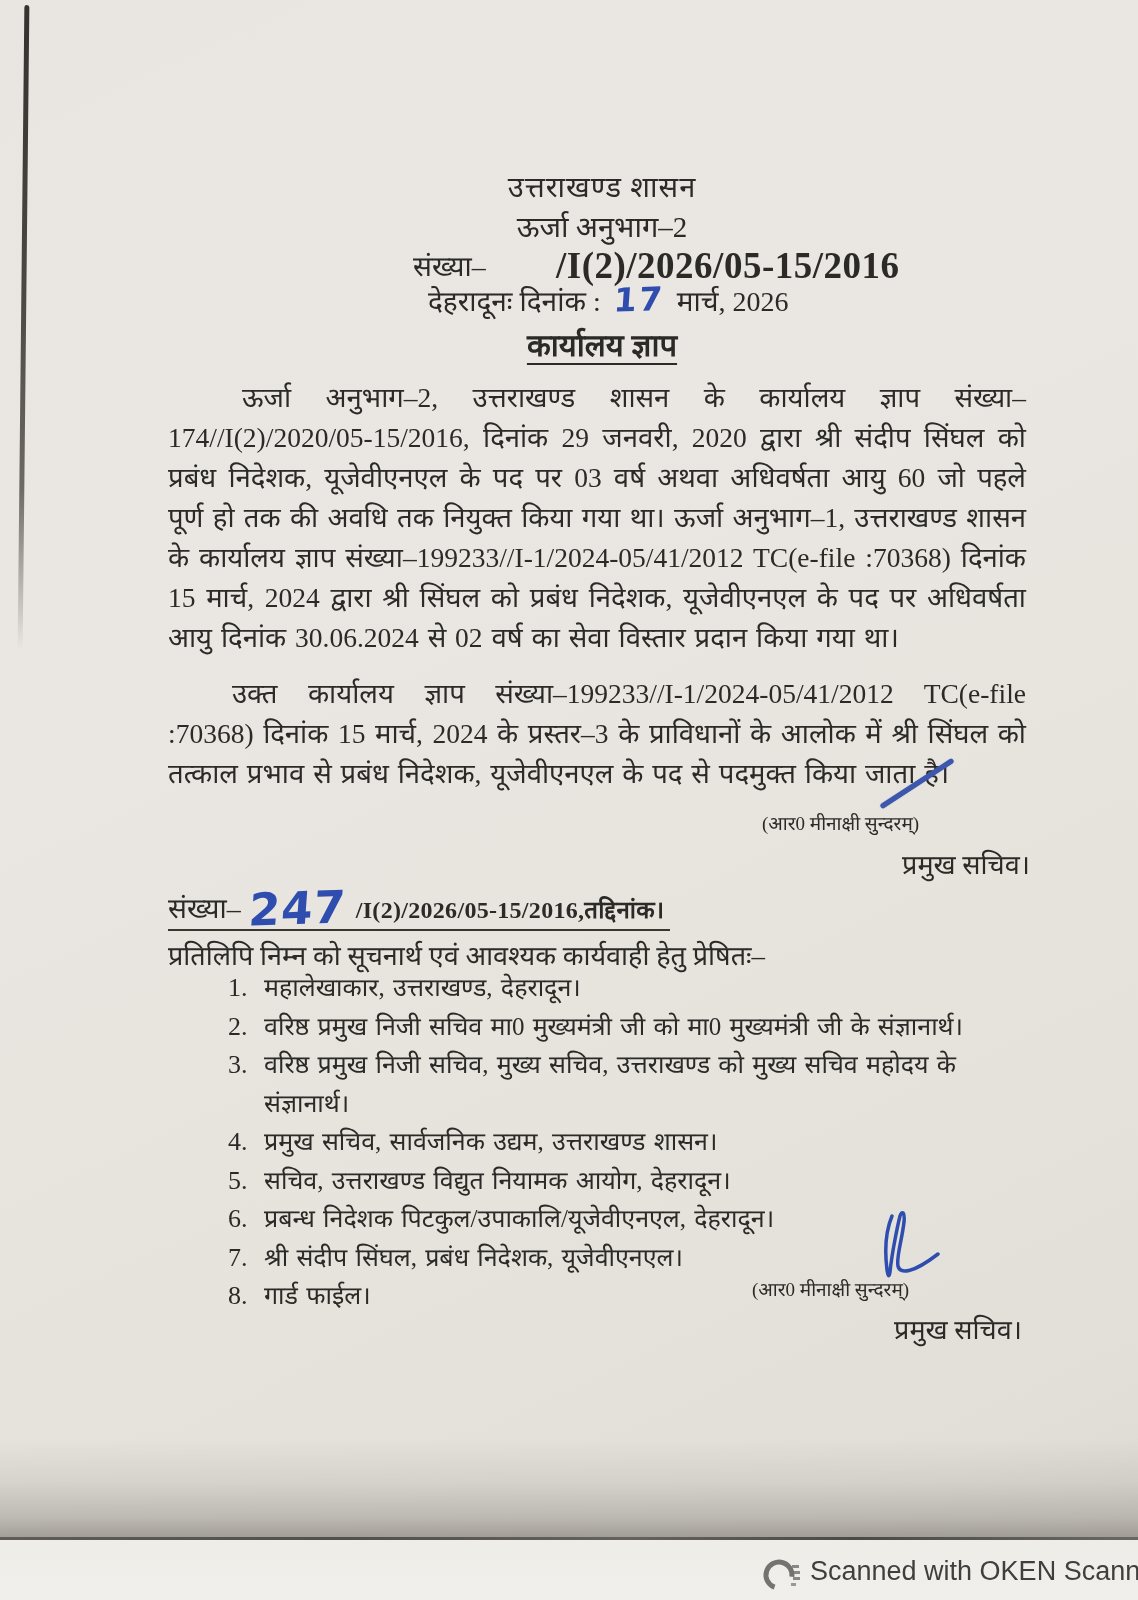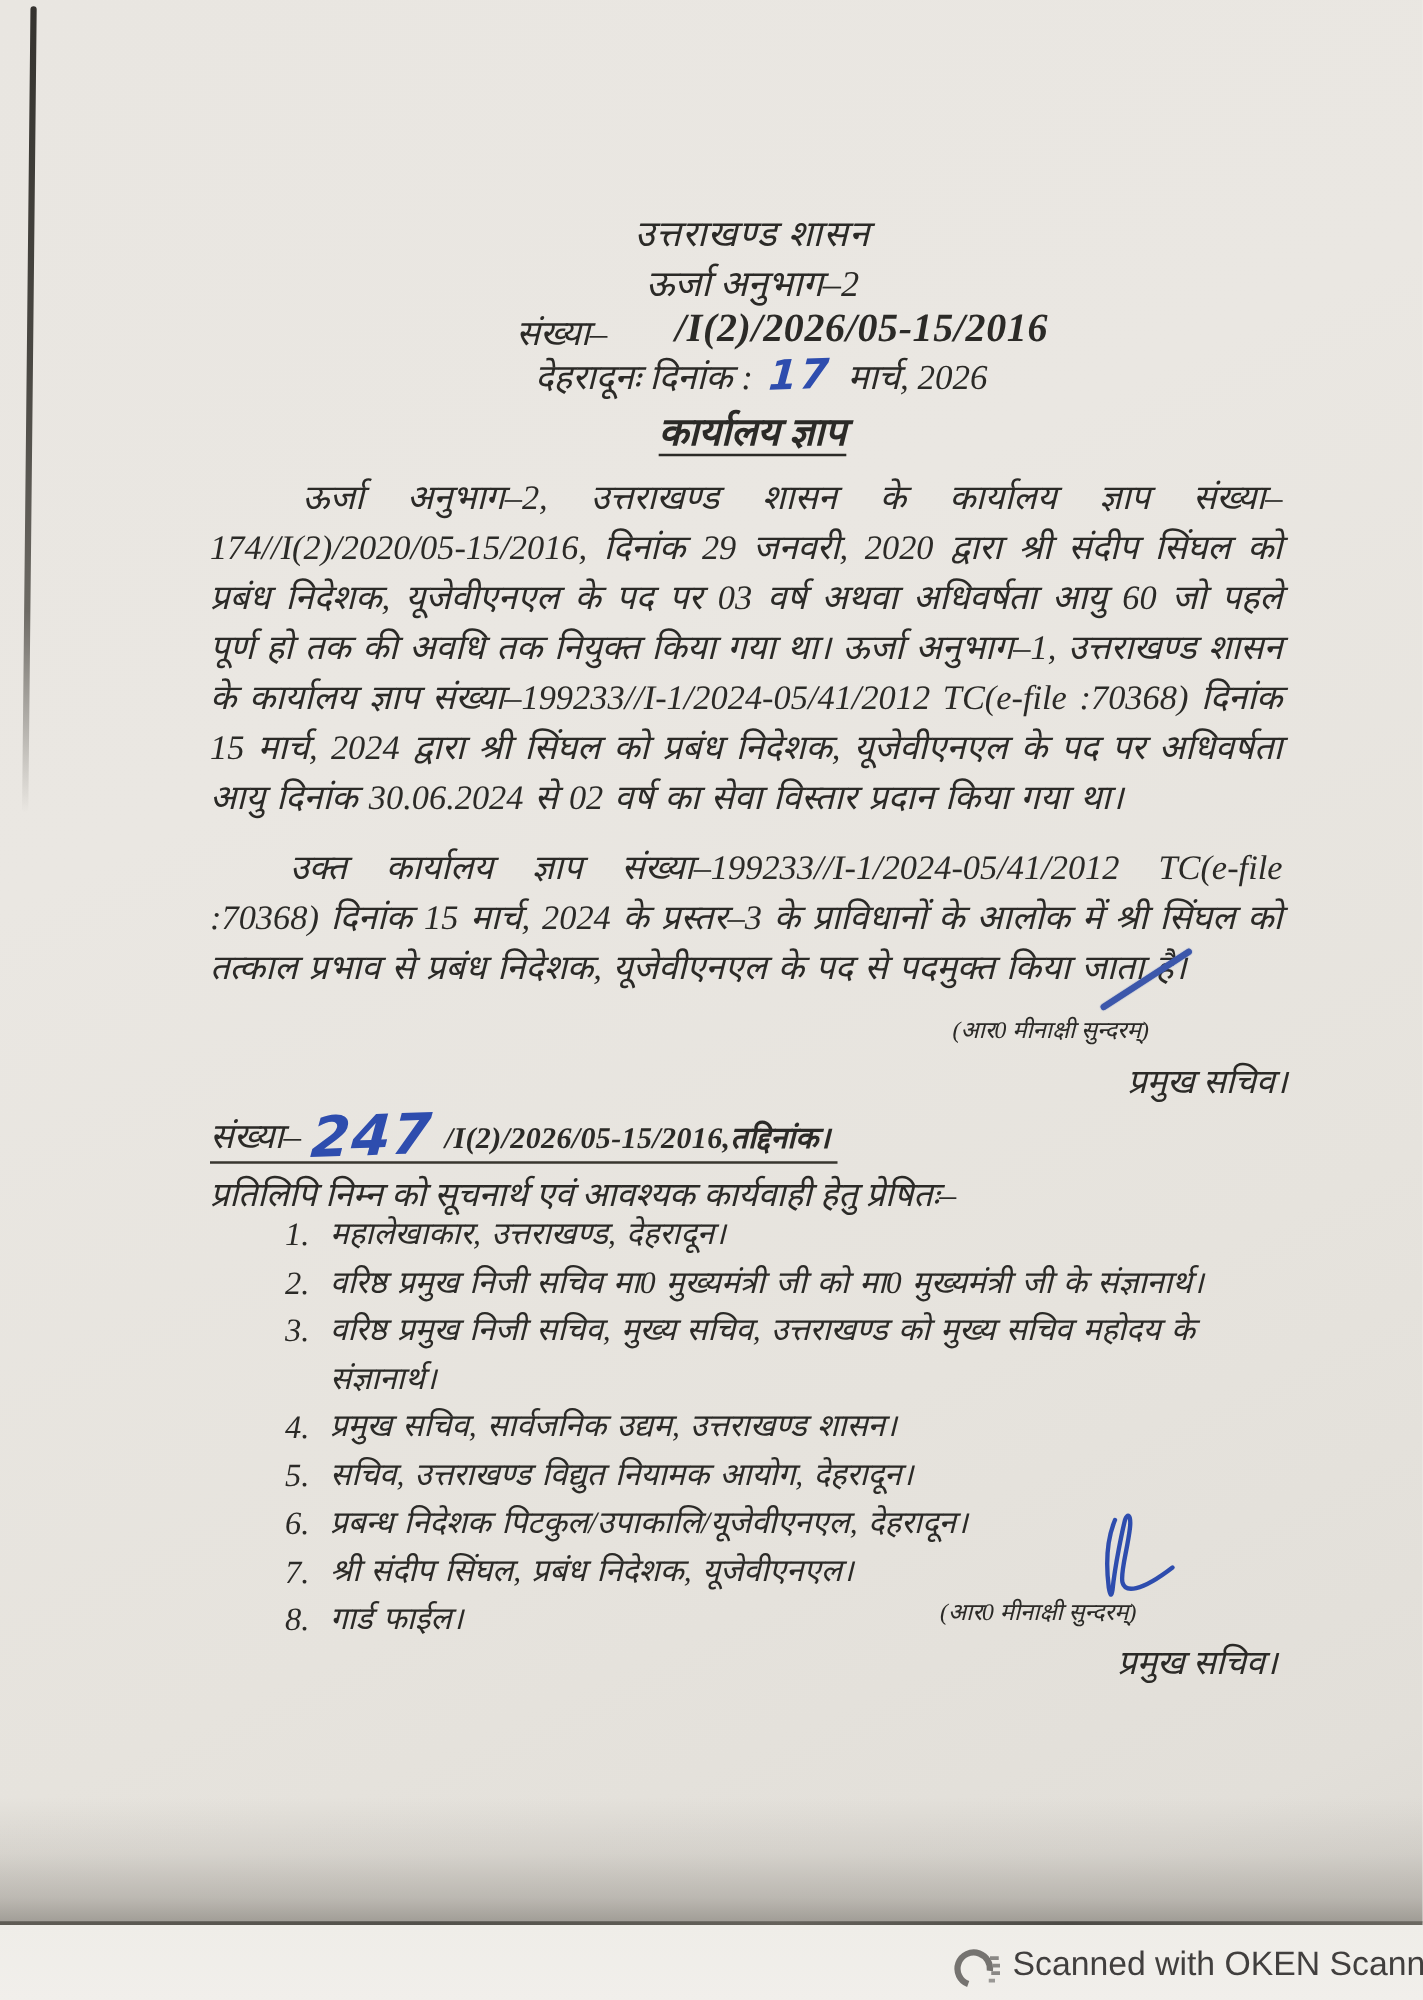--- a/index.html
+++ b/index.html
@@ -9,39 +9,38 @@
     background: #efede9;
     font-family: "Liberation Serif", "DejaVu Serif", serif;
     color: #2b2a27;
   }
   .abs { position: absolute; }
 
   
   .sheet {
     position: absolute; left: 0; top: 0; width: 1138px; height: 1541px;
     background: linear-gradient(155deg, #e9e6e1 0%, #eae7e2 35%, #e6e3dd 70%, #e2dfd9 92%, #dcd9d3 100%);
-    font-style: italic;
   }
   
   .streak {
     position: absolute; left: 21px; top: 5px; width: 5px; height: 645px;
     background: linear-gradient(to bottom, #35332f 0%, #4a4843 45%, #6d6a64 75%, rgba(120,117,110,0) 100%);
     transform: rotate(0.6deg);
     border-radius: 3px;
   }
 
   .devtxt { font-family: "Liberation Serif", "DejaVu Serif", serif; }
 
   .center-line { left: 0; width: 1204px; text-align: center; }
 
   .org      { top: 166px; font-size: 29px; letter-spacing: 1px; }
   .section  { top: 206px; font-size: 29px; }
 
   .num-label { left: 413px; top: 246px; font-size: 28px; }
-  .num-value { left: 540px; top: 244px; font-size: 32px; font-weight: bold; letter-spacing: 0.5px; }
+  .num-value { left: 556px; top: 244px; font-size: 37px; font-weight: bold; letter-spacing: 0.5px; }
 
   .dateline { left: 428px; top: 280px; font-size: 28px; }
   .hand-ink {
     color: #2e4dae;
     font-family: "DejaVu Sans", sans-serif;
     font-weight: bold;
     display: inline-block;
     transform: skewX(-6deg) rotate(-2deg);
   }
   .hand-day { font-size: 33px; letter-spacing: 2px; margin: 0 6px; }

